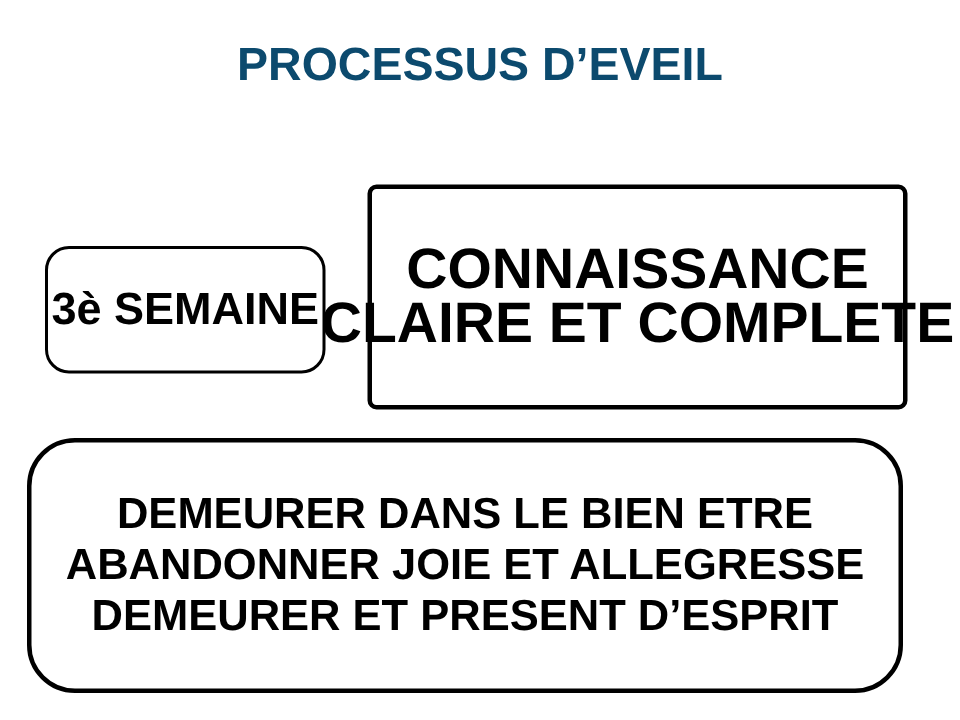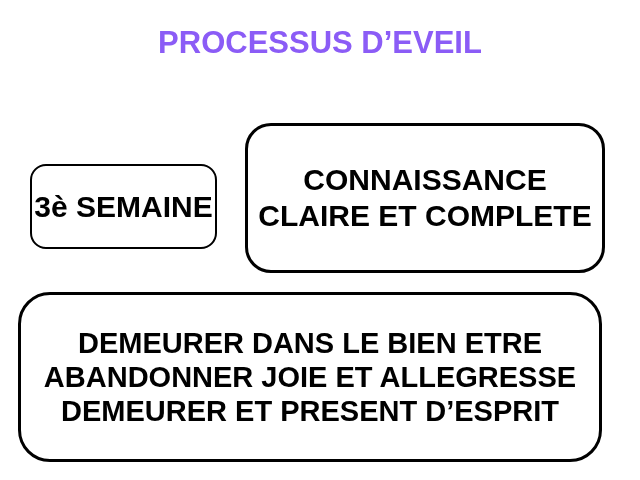--- a/index.html
+++ b/index.html
@@ -50,22 +50,22 @@
     height: 85px;
     border-radius: 16px;
     border-width: 2.5px;
     font-size: 30px;
   }
   .knowledge-box {
     left: 245px;
     top: 123px;
     width: 360px;
     height: 150px;
-    border-radius: 26px;
-    font-size: 30px;
+    border-radius: 6px;
+    font-size: 38px;
     line-height: 36px;
   }
   .instruction-box {
     left: 18px;
     top: 292px;
     width: 584px;
     height: 170px;
     border-radius: 32px;
     font-size: 29px;
     line-height: 34px;
@@ -73,21 +73,21 @@
   .box-line {
     display: block;
     white-space: nowrap;
   }
 </style>
 </head>
 <body>
 
 <div class="slide">
 
-  <div class="slide-title" style="color: #8b5cf6;">
+  <div class="slide-title" style="color: #0c4a6e;">
     <span class="title-line">PROCESSUS D’EVEIL</span>
   </div>
 
   <div class="shape week-box">
     <span class="box-line">3è SEMAINE</span>
   </div>
 
   <div class="shape knowledge-box">
     <div>
       <span class="box-line">CONNAISSANCE</span>

